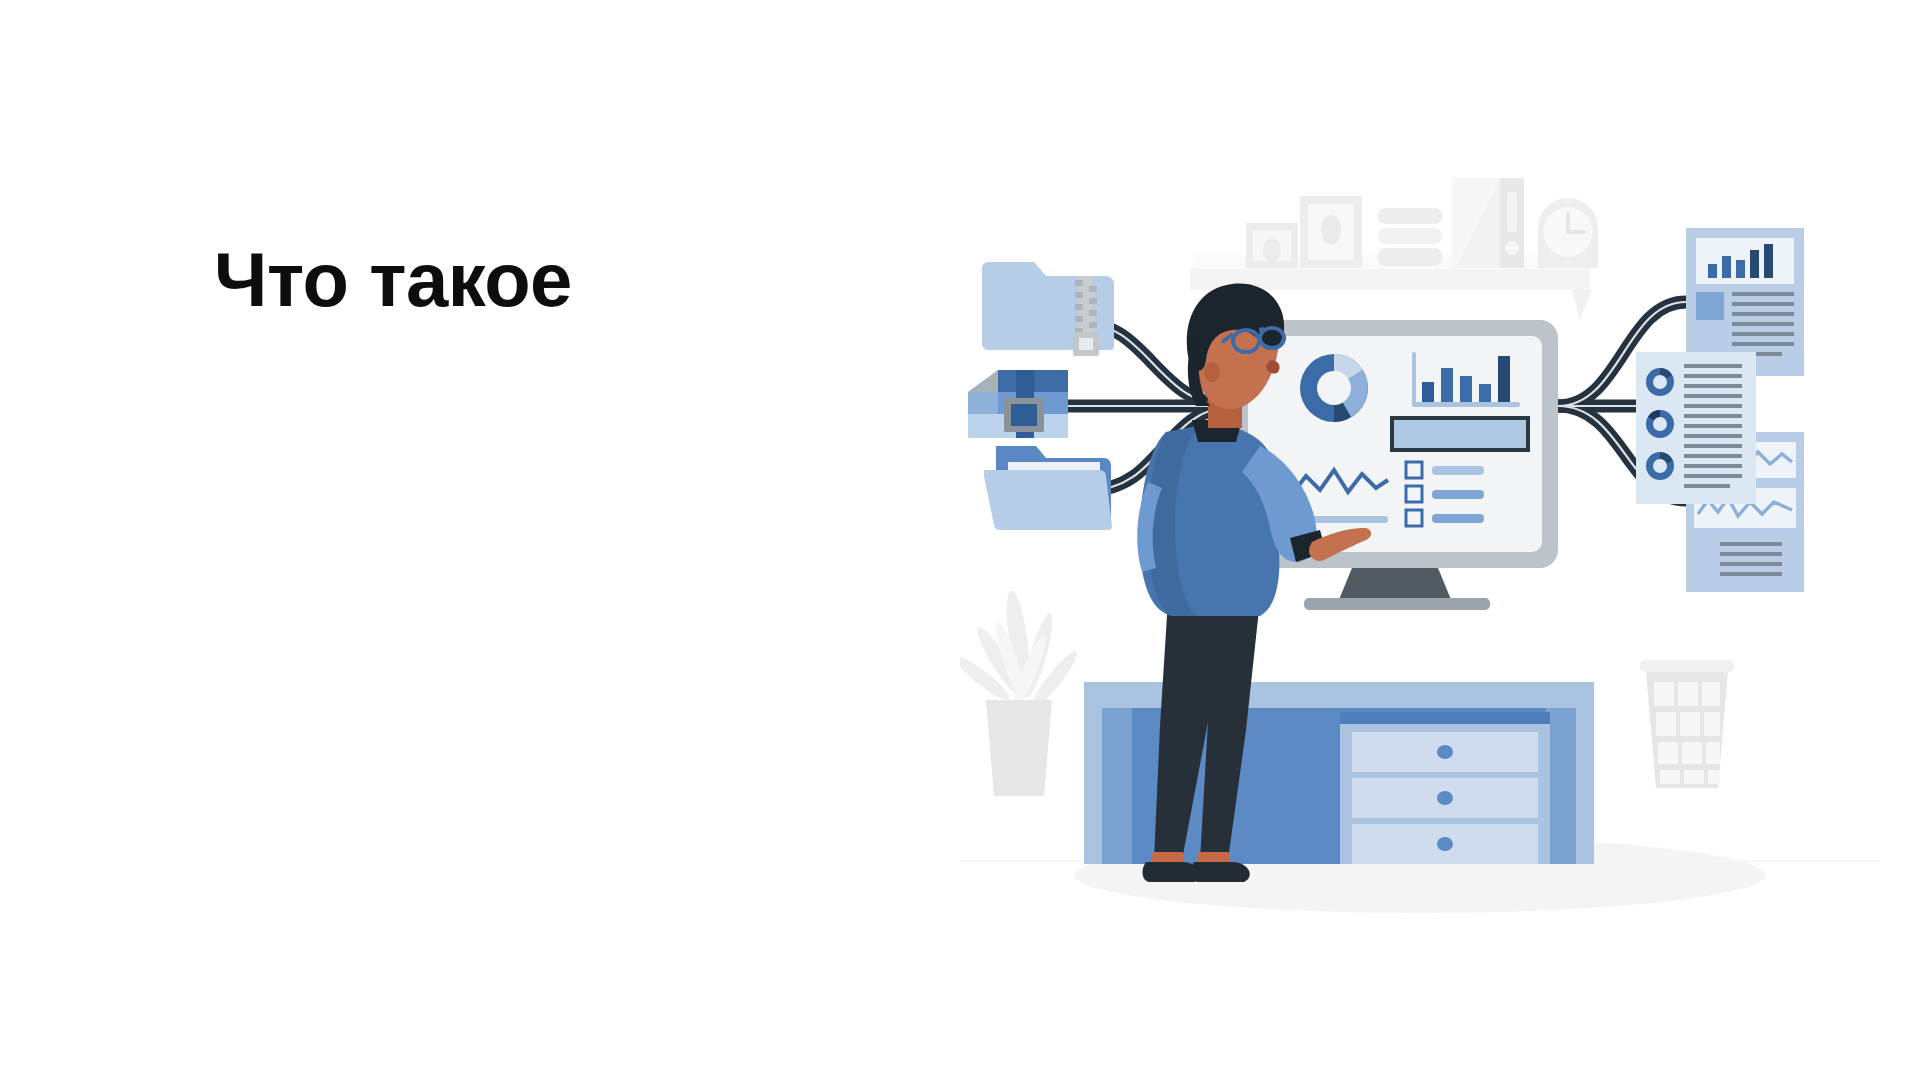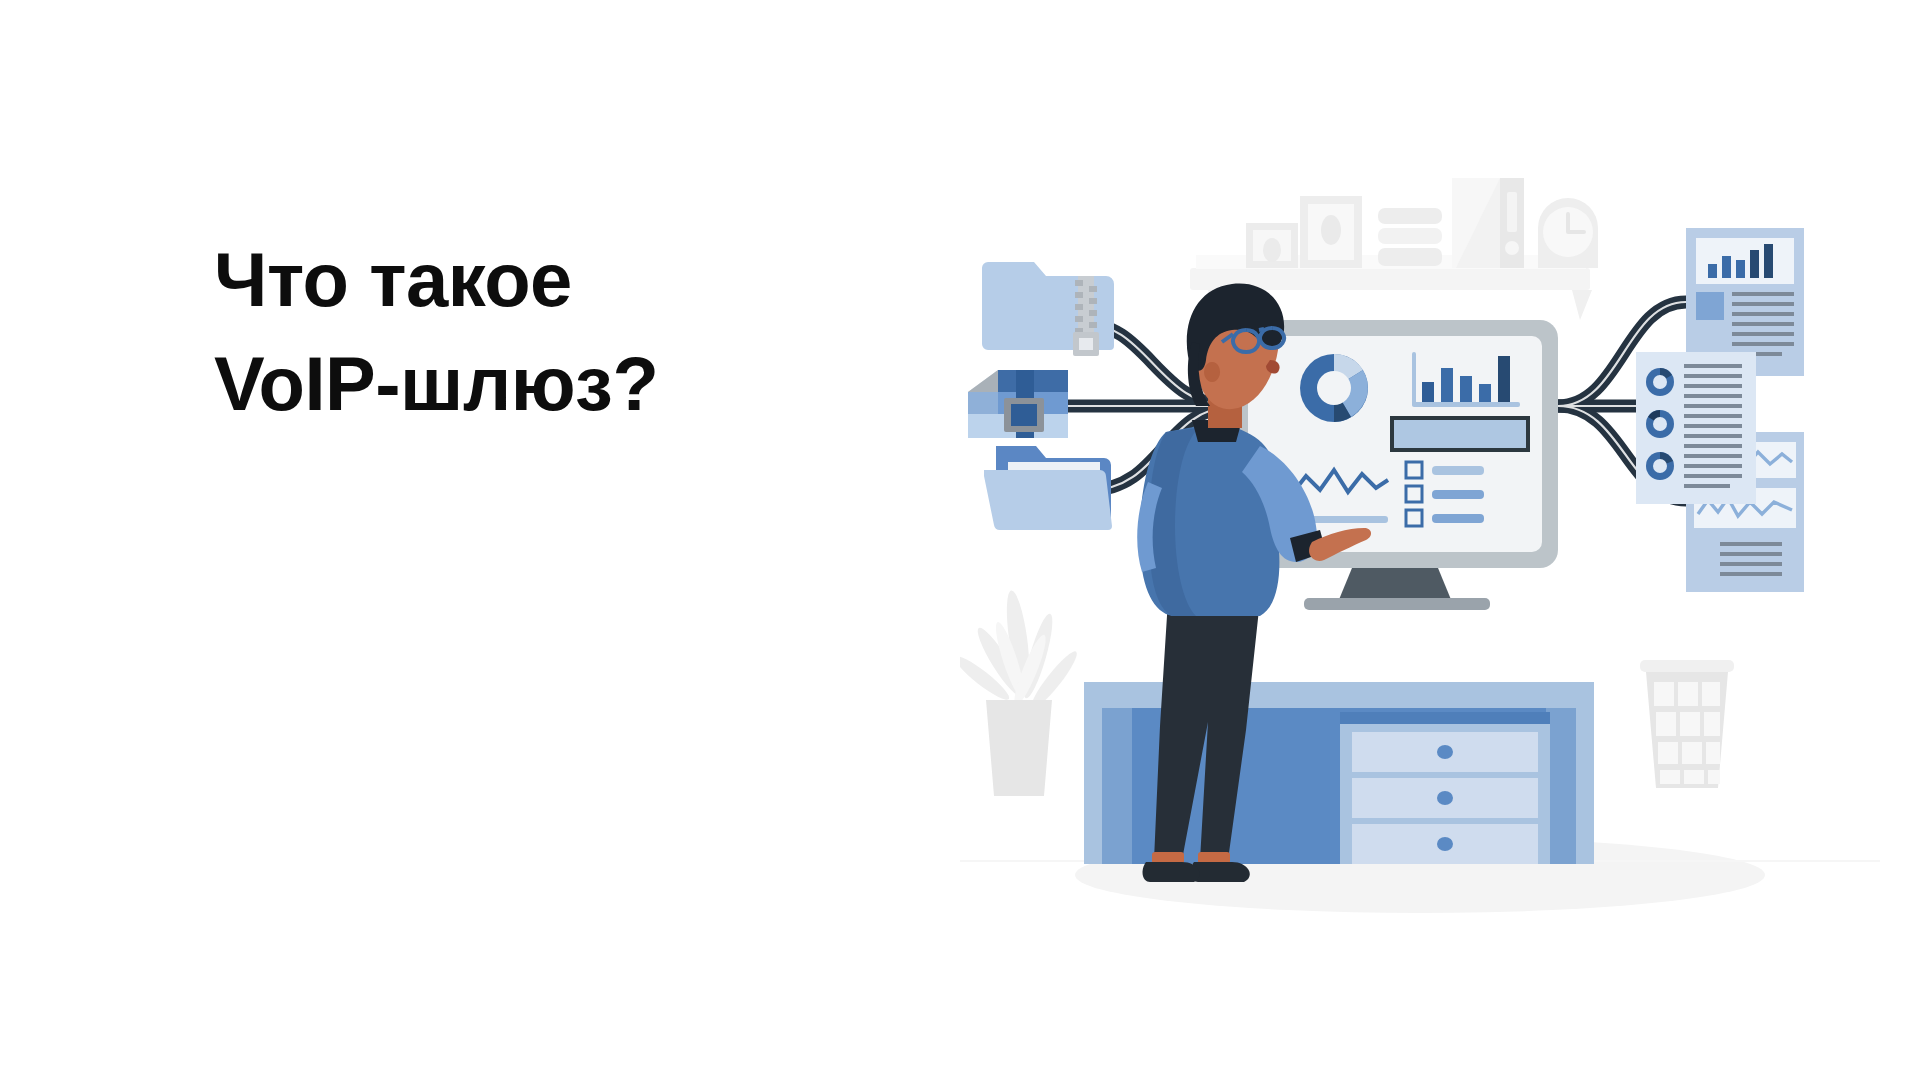--- a/index.html
+++ b/index.html
@@ -45,21 +45,20 @@
   }
   #illustration svg { display: block; width: 100%; height: 100%; }
 </style>
 </head>
 <body>
 
 <div id="page">
 
   <div id="headline">
     <span class="line">Что такое</span>
-    <span class="line">VoIP-шлюз?</span>
   </div>
 
   <div id="illustration">
     <svg viewBox="0 0 920 760" xmlns="http://www.w3.org/2000/svg" aria-hidden="true">
 
       <ellipse cx="460" cy="705" rx="345" ry="38" fill="#f4f4f4"></ellipse>
       <rect x="0" y="690" width="920" height="2" fill="#f6f6f6"></rect>
 
       <g>
         <rect x="230" y="98" width="400" height="22" rx="3" fill="#f4f4f4"></rect>

